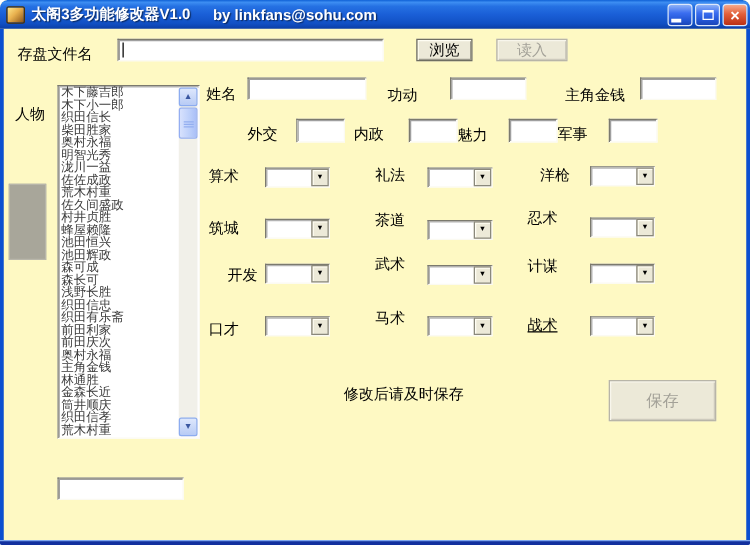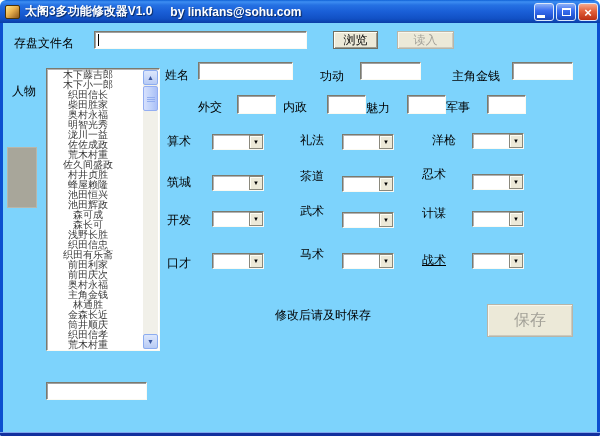--- a/index.html
+++ b/index.html
@@ -1,17 +1,17 @@
 <!DOCTYPE html>
 <html><head>
 <meta charset="utf-8">
 <style>
   html,body{margin:0;padding:0;background:#fff;}
   *{box-sizing:border-box;font-family:"Liberation Sans","DejaVu Sans",sans-serif;}
-  .window{position:relative;width:600px;height:436px;background:#7dd3fc;overflow:hidden;border-radius:6px 6px 2px 2px;}
+  .window{position:relative;width:600px;height:436px;background:#fef9c3;overflow:hidden;border-radius:6px 6px 2px 2px;}
   .edge-left{position:absolute;left:0;top:23px;bottom:0;width:3px;background:#0b4fd0;}
   .edge-right{position:absolute;right:0;top:23px;bottom:0;width:3px;background:#0b4fd0;}
   .edge-bottom{position:absolute;left:0;right:0;bottom:0;height:4px;background:#12309e;box-shadow:inset 0 1px 0 #7ea6ee;}
   .titlebar{position:absolute;left:0;top:0;right:0;height:23px;
     background:linear-gradient(180deg,#0f61d6 0%,#3d8ef2 8%,#2571e3 22%,#1a5fd7 50%,#1150c4 82%,#0b3ea6 100%);
     display:flex;align-items:center;padding:0 5px;border-radius:6px 6px 0 0;}
   .app-icon{width:15px;height:14px;margin-right:5px;flex:0 0 auto;border-radius:2px;
     background:linear-gradient(135deg,#ffe98c 0%,#e8b04e 45%,#8a5418 100%);border:1px solid #4a3208;}
   .title-text{color:#fff;font-size:12px;font-weight:bold;white-space:nowrap;text-shadow:1px 1px 1px rgba(0,0,0,.55);}
   .title-byline{margin-left:18px;}
@@ -24,40 +24,40 @@
   .close-glyph{color:#fff;font-size:13px;font-weight:bold;line-height:1;}
   .lbl{position:absolute;font-size:12px;color:#000;white-space:nowrap;}
   .tin{position:absolute;background:#fff;border:1px solid;border-color:#7b7a6e #fbfaf2 #fbfaf2 #7b7a6e;
     box-shadow:inset 1px 1px 0 rgba(64,64,64,.5);font-size:12px;color:#000;padding:1px 3px;outline:none;}
   .btn{position:absolute;background:#ece9d8;border:1px solid #6f6e62;
     box-shadow:inset 1px 1px 0 #fffef4,inset -1px -1px 0 #9c9a8d;
     font-size:12px;color:#000;text-align:center;padding:0;cursor:default;}
   .btn.disabled{color:#a3a198;border-color:#b8b5a8;box-shadow:inset 1px 1px 0 #f8f6ec,inset -1px -1px 0 #cdcabd;}
   .listbox{position:absolute;left:46px;top:68px;width:114px;height:283px;background:#fff;
     border:1px solid;border-color:#7b7a6e #fbfaf2 #fbfaf2 #7b7a6e;box-shadow:inset 1px 1px 0 rgba(64,64,64,.4);}
-  .listbox ul{margin:0;padding:1px 0 0 2px;list-style:none;overflow:hidden;height:100%;width:80px;text-align:center;}
+  .listbox ul{margin:0;padding:1px 0 0 2px;list-style:none;overflow:hidden;height:100%;width:80px;}
   .listbox li{font-size:10px;line-height:10px;color:#3a3a3a;white-space:nowrap;}
   .vscroll{position:absolute;top:1px;right:1px;bottom:1px;width:15px;background:#f1f0e9;}
   .scroll-btn{position:absolute;left:0;width:15px;height:15px;border:1px solid #8cacf0;border-radius:2px;
     background:linear-gradient(180deg,#dde7fc 0%,#b8cbf5 100%);color:#3a57a0;font-size:7px;
     display:flex;align-items:center;justify-content:center;padding:0;}
   .scroll-up{top:0;}
   .scroll-down{bottom:0;}
   .scroll-thumb{position:absolute;left:0;top:16px;width:15px;height:25px;border:1px solid #94aef2;border-radius:2px;
     background:linear-gradient(90deg,#d7e1fd 0%,#bccffa 60%,#aabff7 100%);}
   .thumb-grip{position:absolute;left:3px;top:10px;width:8px;height:1px;background:#93aef0;box-shadow:0 2px 0 #93aef0,0 4px 0 #93aef0;}
   .gray-panel{position:absolute;left:7px;top:147px;width:30px;height:61px;background:#a8a69a;border:1px solid #b8b6aa;}
   .combo{position:absolute;width:52px;height:16px;background:#fff;border:1px solid;
     border-color:#7b7a6e #fbfaf2 #fbfaf2 #7b7a6e;box-shadow:inset 1px 1px 0 rgba(64,64,64,.4);}
   .combo-value{position:absolute;left:3px;top:1px;font-size:10px;color:#000;}
   .combo-arrow{position:absolute;right:0;top:0;bottom:0;width:14px;background:#ece9d8;
     border:1px solid #8a887c;box-shadow:inset 1px 1px 0 #fffef4;color:#000;font-size:6px;
     display:flex;align-items:center;justify-content:center;}
   .caret{position:absolute;left:3px;top:2px;width:1px;height:12px;background:#000;}
-  .save-btn{font-size:16px;}
+  .save-btn{font-size:13px;}
 </style>
 </head>
 <body>
 
 <div class="window">
 
   <div class="titlebar">
     <span class="app-icon"></span>
     <span class="title-text">太阁3多功能修改器V1.0</span>
     <span class="title-text title-byline">by linkfans@sohu.com</span>
@@ -125,21 +125,21 @@
         </div>
       <button class="scroll-btn scroll-down">
           <span>▼</span>
         </button>
     </div>
   </div>
   <div class="gray-panel"></div>
 
   <span class="lbl" style="left:165px;top:67px;">姓名</span>
   <input class="tin" style="left: 198px; top: 62px; width: 95px; height: 18px;" value="">
-  <span class="lbl" style="left:320px;top:68px;">功动</span>
+  <span class="lbl" style="left:310px;top:68px;">功动</span>
   <input class="tin" style="left: 360px; top: 62px; width: 61px; height: 18px;" value="">
   <span class="lbl" style="left:452px;top:68px;">主角金钱</span>
   <input class="tin" style="left: 512px; top: 62px; width: 61px; height: 18px;" value="">
 
   <span class="lbl" style="left:198px;top:99px;">外交</span>
   <input class="tin" style="left: 237px; top: 95px; width: 39px; height: 19px;" value="">
   <span class="lbl" style="left:283px;top:99px;">内政</span>
   <input class="tin" style="left: 327px; top: 95px; width: 39px; height: 19px;" value="">
   <span class="lbl" style="left:366px;top:100px;">魅力</span>
   <input class="tin" style="left: 407px; top: 95px; width: 39px; height: 19px;" value="">
@@ -171,21 +171,21 @@
   <div class="combo" style="left:342px;top:176px;">
     <span class="combo-value"></span>
     <span class="combo-arrow">▼</span>
   </div>
   <span class="lbl" style="left:422px;top:166px;">忍术</span>
   <div class="combo" style="left:472px;top:174px;">
     <span class="combo-value"></span>
     <span class="combo-arrow">▼</span>
   </div>
 
-  <span class="lbl" style="left:167px;top:212px;">开发</span>
+  <span class="lbl" style="left:182px;top:212px;">开发</span>
   <div class="combo" style="left:212px;top:211px;">
     <span class="combo-value"></span>
     <span class="combo-arrow">▼</span>
   </div>
   <span class="lbl" style="left:300px;top:203px;">武术</span>
   <div class="combo" style="left:342px;top:212px;">
     <span class="combo-value"></span>
     <span class="combo-arrow">▼</span>
   </div>
   <span class="lbl" style="left:422px;top:205px;">计谋</span>

